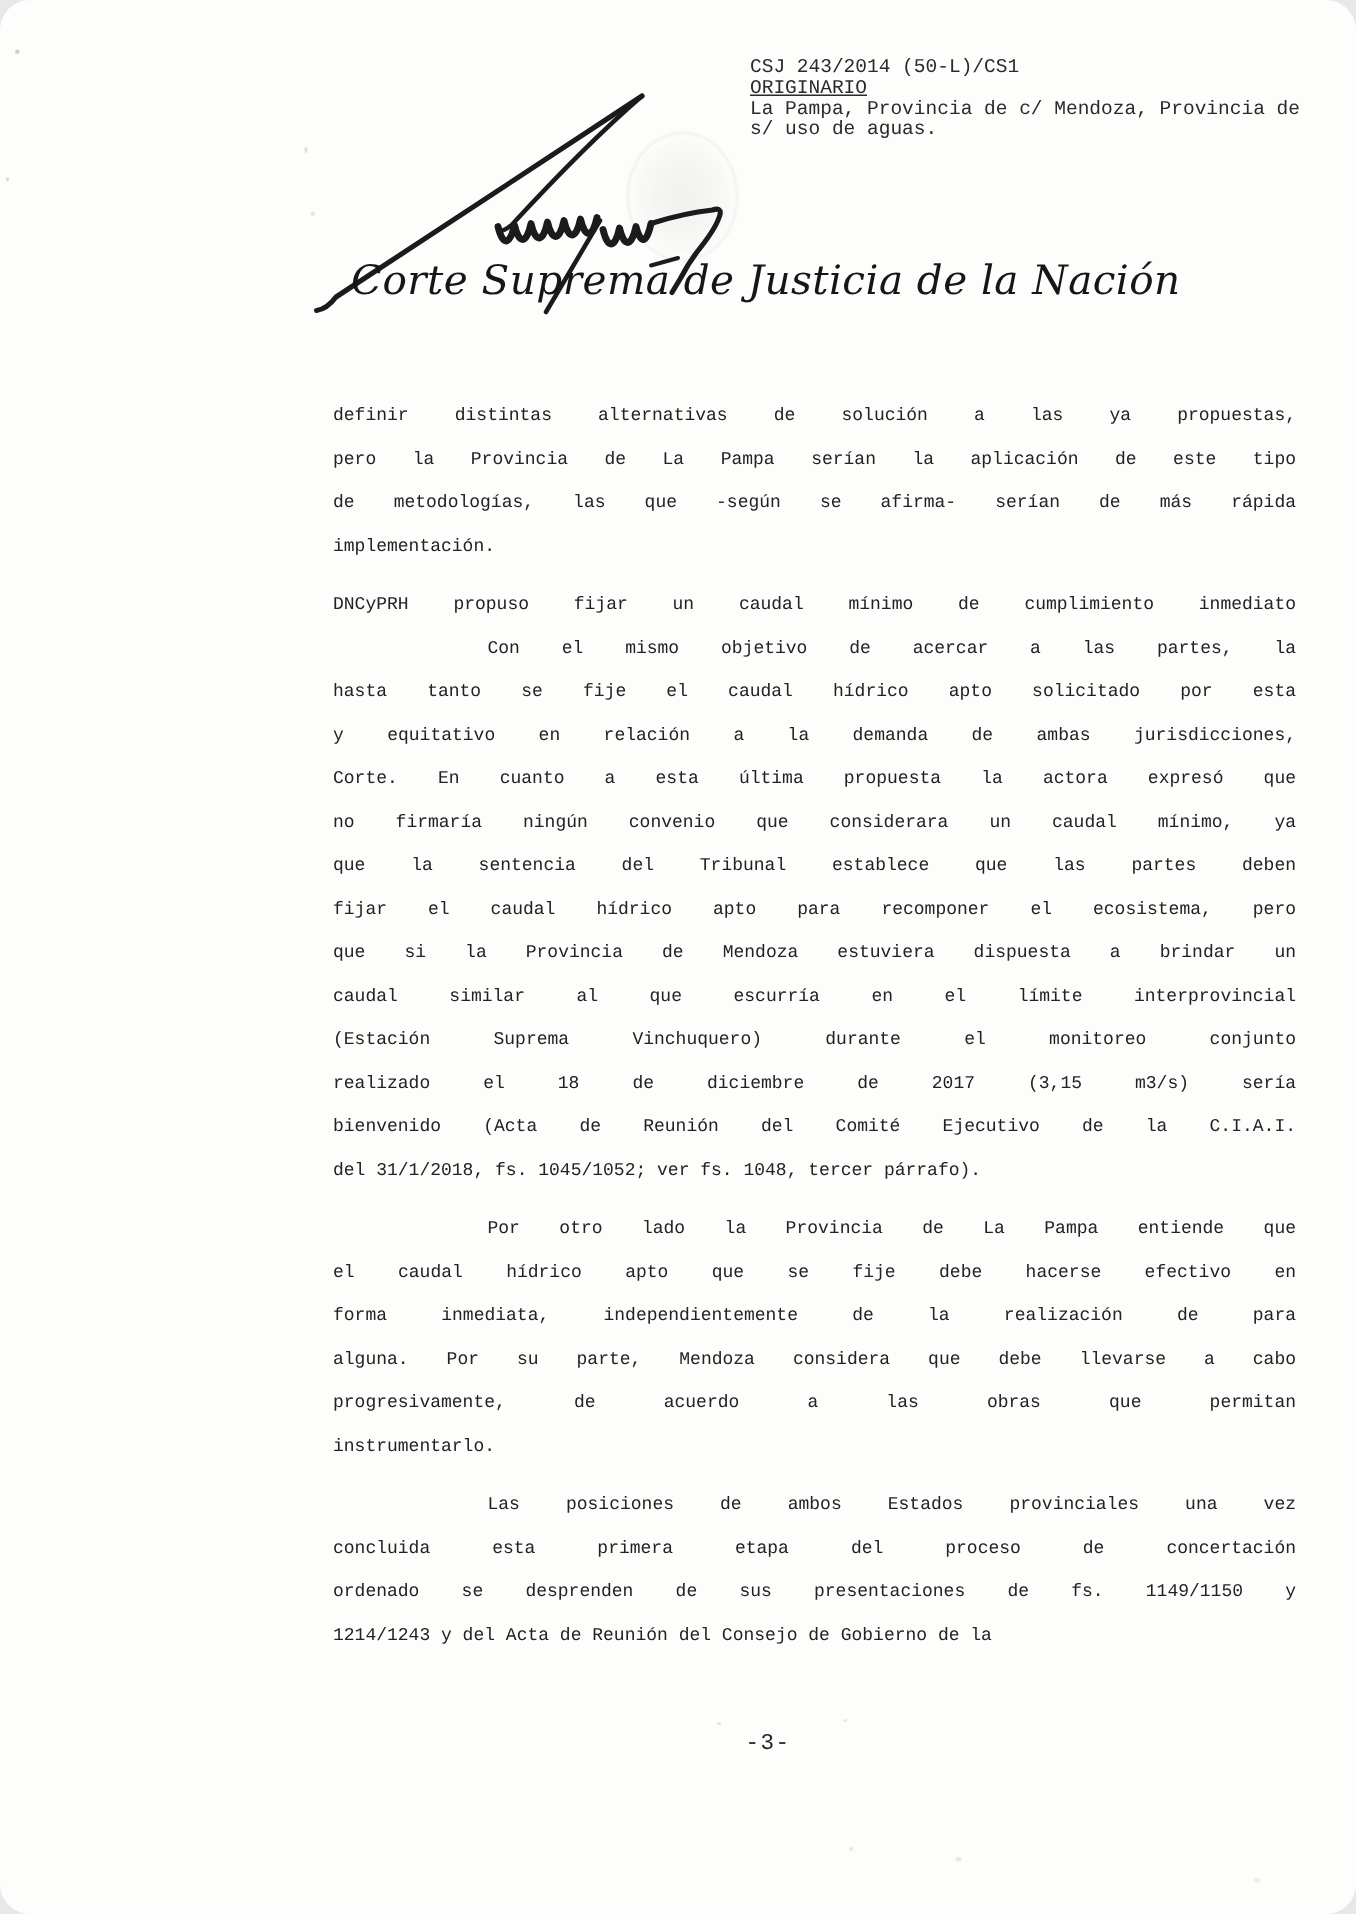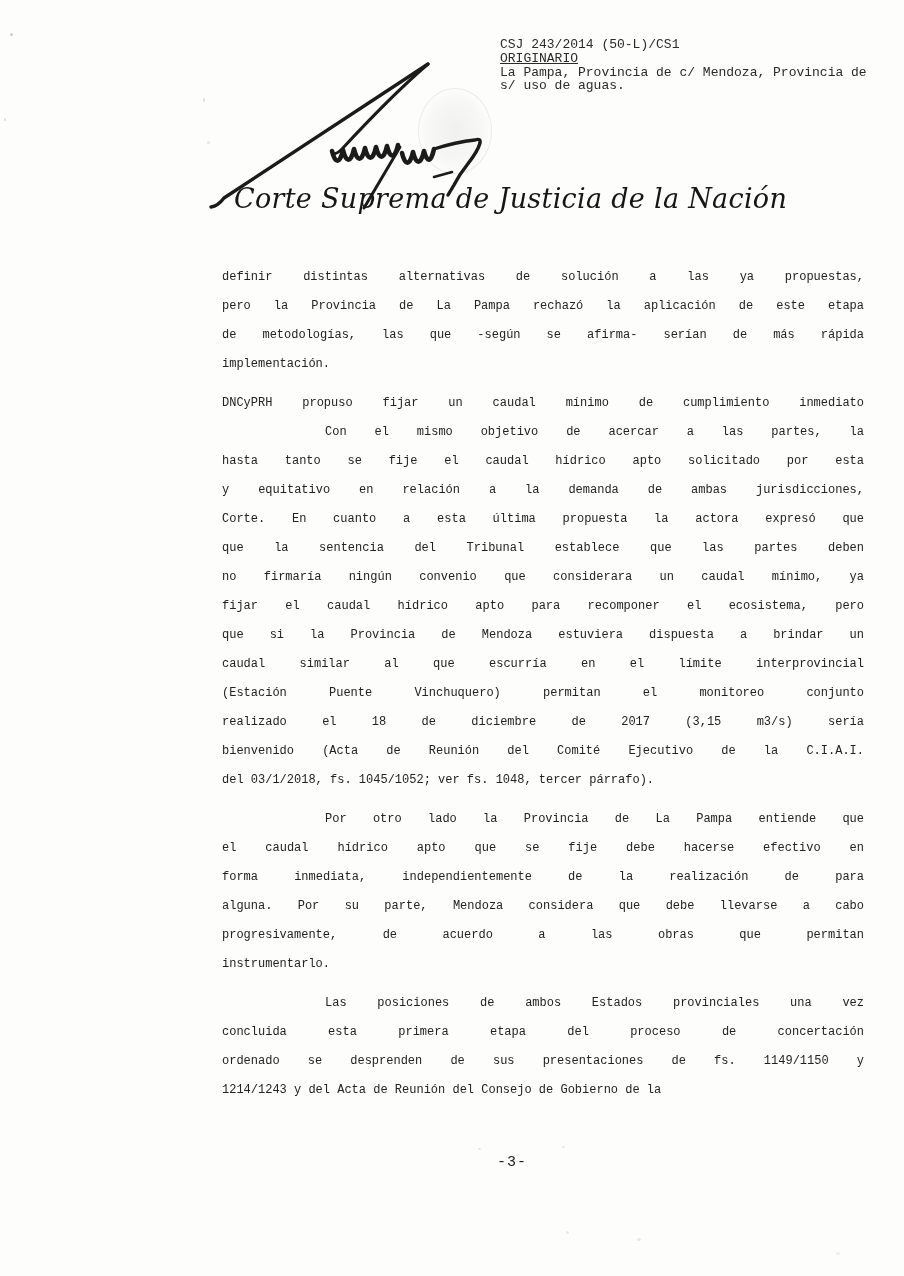--- a/index.html
+++ b/index.html
@@ -7,38 +7,38 @@
     --paper:#fdfdfc;
   }
   html,body{margin:0;padding:0;background:#e8e8e8;}
   .page{
     position:relative;
     width:904px;height:1276px;
     background:var(--paper);
     font-family:"Liberation Mono",monospace;
     color:var(--ink);
     overflow:hidden;
+    border-radius:20px;
   }
   
   .case-header{
     position:absolute;left:500px;top:38px;
     font-size:13px;line-height:13.8px;
     color:#2a2a2a;
   }
   .case-header .u{text-decoration:underline;}
   
   .letterhead{
     position:absolute;left:234px;top:172px;
     font-family:"DejaVu Serif",serif;
     font-style:italic;
     font-size:27px;
     letter-spacing:0.3px;
     color:#161616;
     white-space:nowrap;
-    margin-top:11px;
   }
   
   .sig{
     position:absolute;left:0;top:0;width:904px;height:260px;
   }
   .sig path{fill:none;stroke:#1b1b1b;stroke-linecap:round;stroke-linejoin:round;}
   
   .stamp{
     position:absolute;left:418px;top:88px;width:72px;height:84px;
     border-radius:50%;
@@ -98,39 +98,39 @@
     <path d="M402,153 c3,13 8,13 11,-1 c3,13 8,13 11,-1 c3,12 7,12 10,-2" stroke-width="4.6"></path>
     <path d="M434,149 Q456,142 475,140 q6,-2 5,3 q-2,8 -13,22 q-8,10 -13,20 l-6,10" stroke-width="3.4"></path>
     <path d="M434,177 l18,-5" stroke-width="2.6"></path>
   </svg>
 
   <div class="letterhead">Corte Suprema de Justicia de la Nación</div>
 
   <div class="doc-body">
       <div class="paragraph">
         <div class="line">definir distintas alternativas de solución a las ya propuestas,</div>
-        <div class="line">pero la Provincia de La Pampa rechazó la aplicación de este etapa</div>
+        <div class="line">pero la Provincia de La Pampa serían la aplicación de este tipo</div>
         <div class="line">de metodologías, las que -según se afirma- serían de más rápida</div>
         <div class="line last">implementación.</div>
       </div>
       <div class="paragraph">
         <div class="line">DNCyPRH propuso fijar un caudal mínimo de cumplimiento inmediato</div>
         <div class="line indent">Con el mismo objetivo de acercar a las partes, la</div>
         <div class="line">hasta tanto se fije el caudal hídrico apto solicitado por esta</div>
         <div class="line">y equitativo en relación a la demanda de ambas jurisdicciones,</div>
         <div class="line">Corte. En cuanto a esta última propuesta la actora expresó que</div>
+        <div class="line">no firmaría ningún convenio que considerara un caudal mínimo, ya</div>
         <div class="line">que la sentencia del Tribunal establece que las partes deben</div>
-        <div class="line">no firmaría ningún convenio que considerara un caudal mínimo, ya</div>
         <div class="line">fijar el caudal hídrico apto para recomponer el ecosistema, pero</div>
         <div class="line">que si la Provincia de Mendoza estuviera dispuesta a brindar un</div>
         <div class="line">caudal similar al que escurría en el límite interprovincial</div>
-        <div class="line">(Estación Puente Vinchuquero) permitan el monitoreo conjunto</div>
+        <div class="line">(Estación Suprema Vinchuquero) durante el monitoreo conjunto</div>
         <div class="line">realizado el 18 de diciembre de 2017 (3,15 m3/s) sería</div>
         <div class="line">bienvenido (Acta de Reunión del Comité Ejecutivo de la C.I.A.I.</div>
-        <div class="line last">del 03/1/2018, fs. 1045/1052; ver fs. 1048, tercer párrafo).</div>
+        <div class="line last">del 31/1/2018, fs. 1045/1052; ver fs. 1048, tercer párrafo).</div>
       </div>
       <div class="paragraph">
         <div class="line indent">Por otro lado la Provincia de La Pampa entiende que</div>
         <div class="line">el caudal hídrico apto que se fije debe hacerse efectivo en</div>
         <div class="line">forma inmediata, independientemente de la realización de para</div>
         <div class="line">alguna. Por su parte, Mendoza considera que debe llevarse a cabo</div>
         <div class="line">progresivamente, de acuerdo a las obras que permitan</div>
         <div class="line last">instrumentarlo.</div>
       </div>
       <div class="paragraph">

